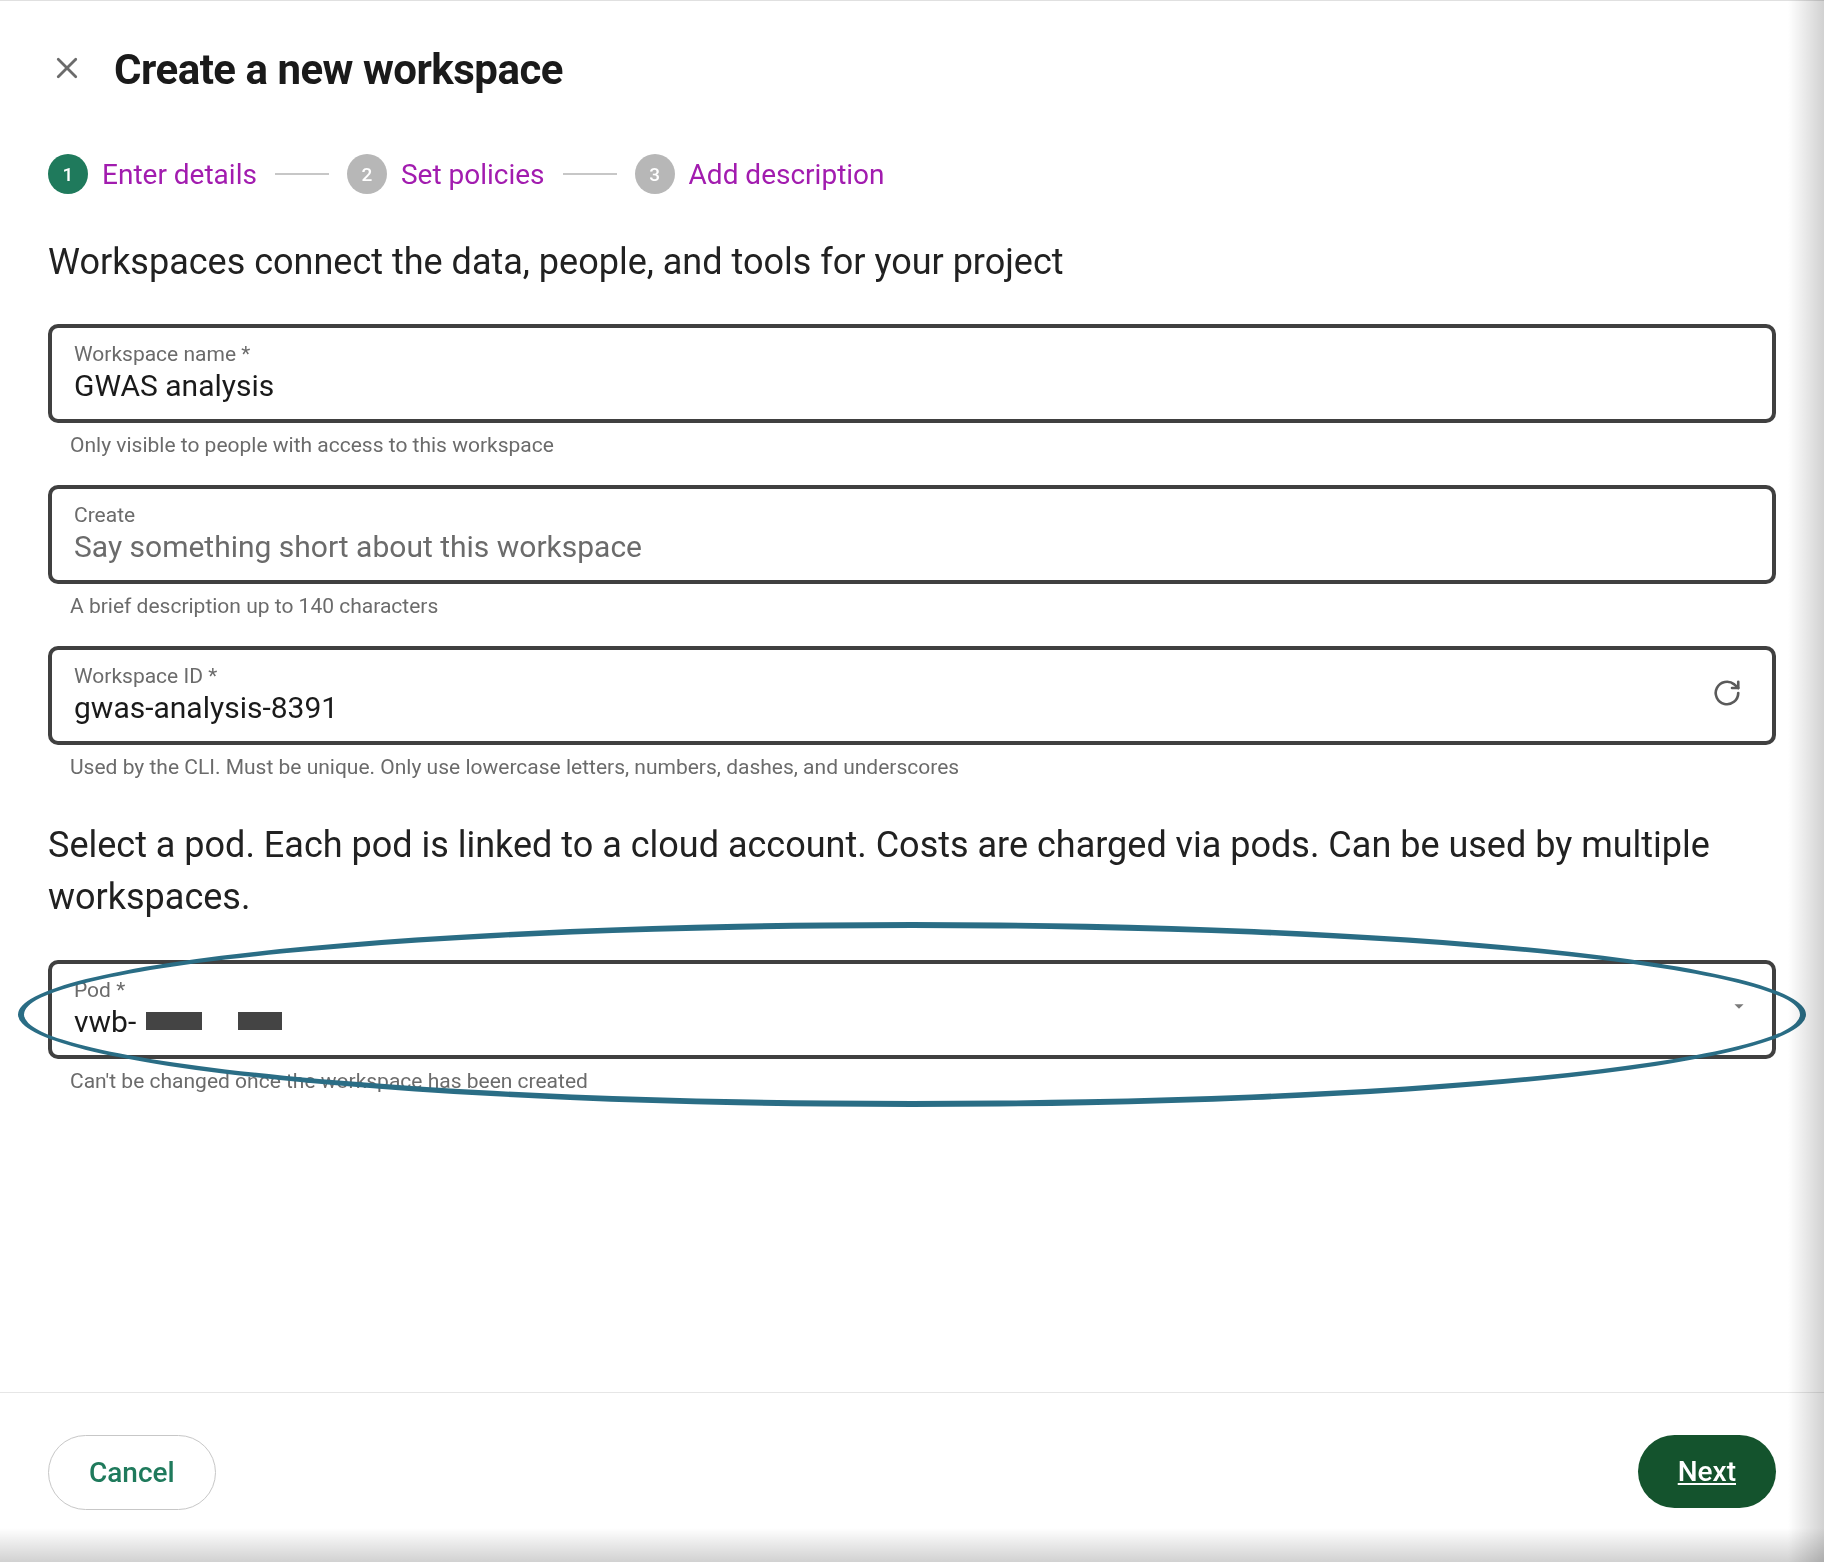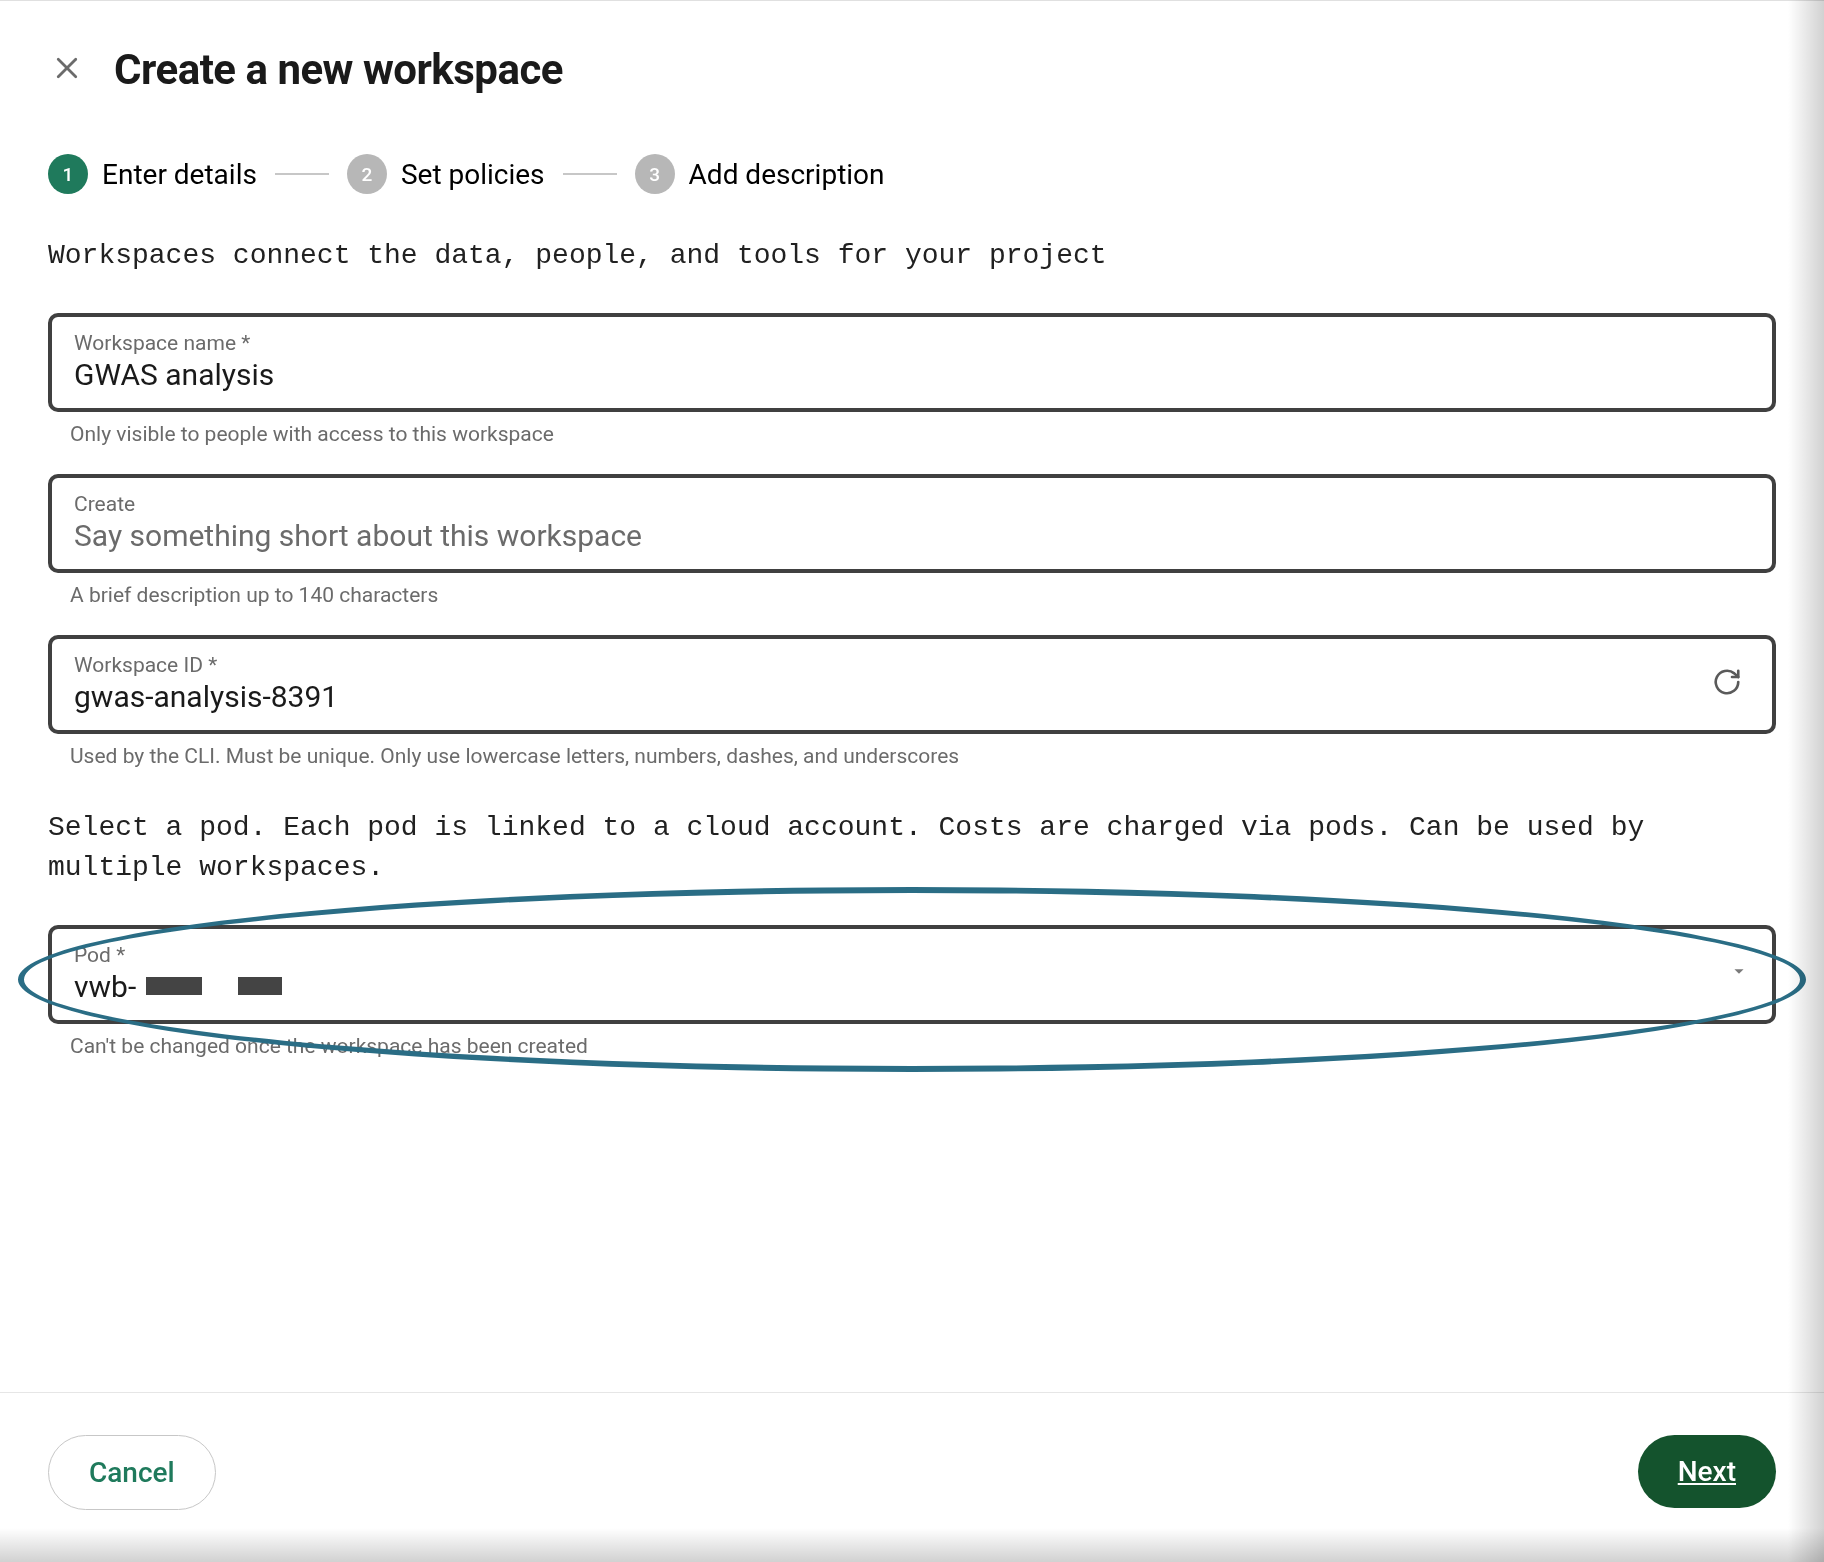--- a/index.html
+++ b/index.html
@@ -62,37 +62,36 @@
     align-items: center;
     justify-content: center;
     font-size: 19px;
     font-weight: 500;
     color: #fff;
   }
   .step-badge.active { background: #1f7a5c; }
   .step-badge.inactive { background: #b7b7b7; }
   .step-label {
     font-size: 28px;
-    color: #000000;
+    color: #a21caf;
   }
   .step-connector {
     width: 54px;
     height: 2px;
     background: #c7c7c7;
   }
   .content {
     padding: 42px 48px 0 48px;
     flex: 1;
   }
   .section-desc {
-    font-size: 28px;
+    font-size: 36px;
     color: #212121;
     margin-bottom: 36px;
     line-height: 1.45;
-    font-family: Liberation Mono, monospace;
   }
   .field-wrap {
     margin-bottom: 28px;
   }
   .field {
     position: relative;
     border: 4px solid #404040;
     border-radius: 10px;
     padding: 14px 22px 16px 22px;
     background: #fff;

